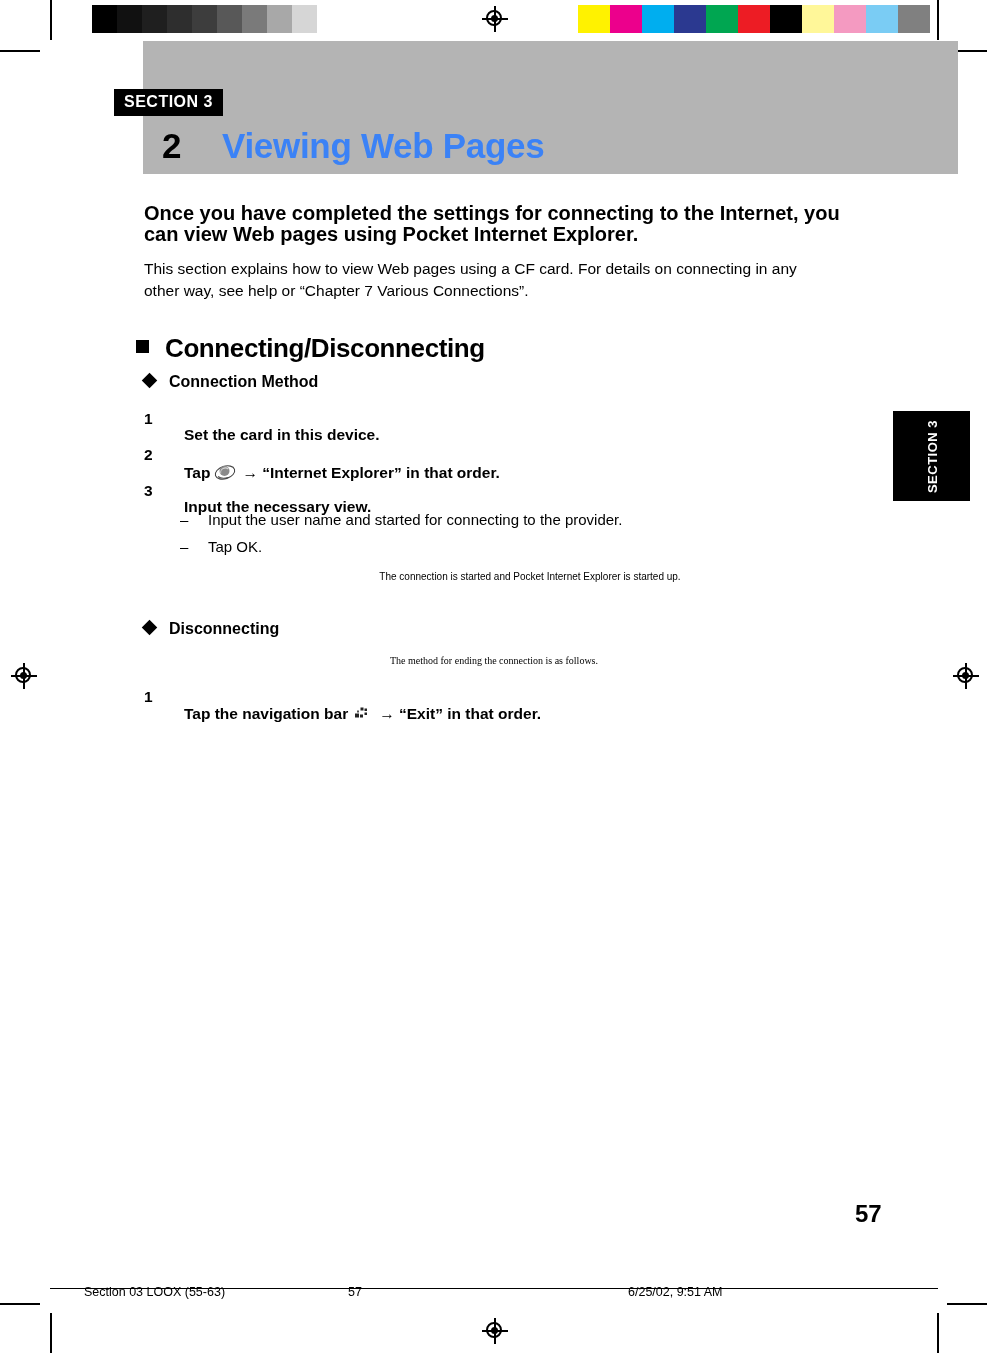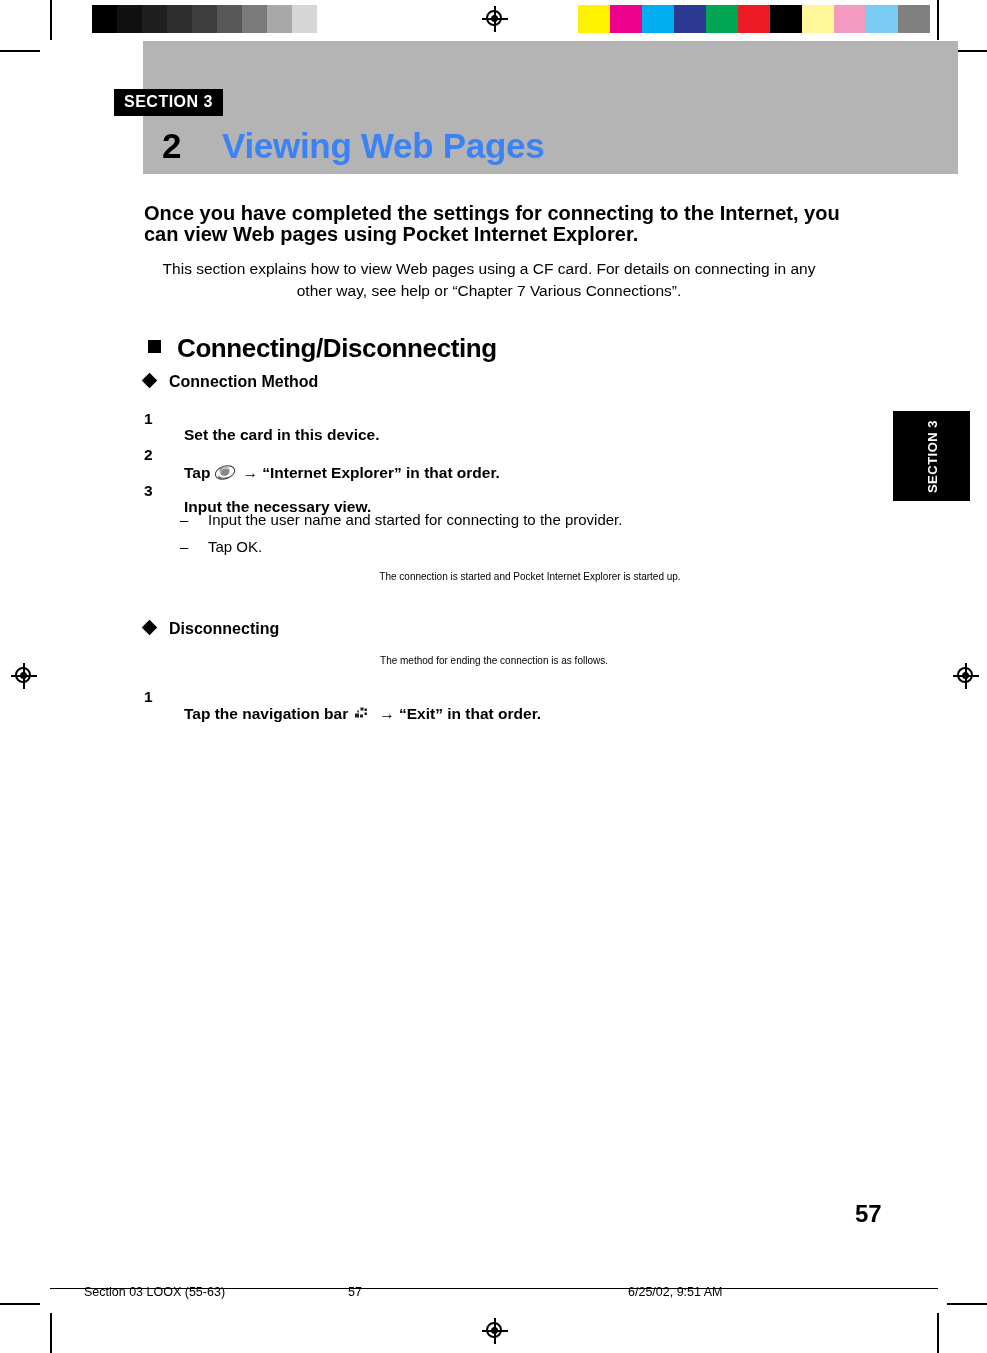--- a/index.html
+++ b/index.html
@@ -149,26 +149,25 @@
     font-weight: bold;
     line-height: 21px;
   }
   .intro {
     position: absolute;
     left: 144px;
     top: 258px;
     width: 690px;
     font-size: 15.5px;
     line-height: 22px;
-    text-align: center;
   }
 
   .h-square {
     position: absolute;
-    left: 148px;
+    left: 136px;
     top: 333px;
     font-size: 26px;
     font-weight: bold;
     letter-spacing: -0.4px;
   }
   .h-square .bullet-sq {
     display: inline-block;
     width: 13px;
     height: 13px;
     background: #000;
@@ -386,21 +385,21 @@
     <span class="dash">–</span>
     <span class="txt">Tap OK.</span>
   </div>
 
   <div class="plain" style="left:180px; top:566px; width:700px;">The connection is started and Pocket Internet Explorer is started up.</div>
 
   <div class="h-diamond" style="left:144px; top:620px;">
     <span class="bullet-dm"></span><span>Disconnecting</span>
   </div>
 
-  <div class="plain" style="left:144px; top:650px; width:700px;">The method for ending the connection is as follows.</div>
+  <div class="plain" style="left:144px; top:650px; width:700px;font-family:Liberation Serif, serif;">The method for ending the connection is as follows.</div>
 
   <div class="step" style="left:144px; top:688px; width:760px; height:24px;">
     <span class="num">1</span>
     <span class="txt" style="left:40px;">
       <span>Tap the navigation bar</span><span class="icon-nav"><svg width="22" height="18" viewBox="0 0 22 18" xmlns="http://www.w3.org/2000/svg">
             <rect x="3" y="9.5" width="4" height="4" fill="#222"></rect>
             <rect x="8" y="10.5" width="3" height="3" fill="#222"></rect>
             <rect x="8.5" y="3.5" width="3" height="3" fill="#222"></rect>
             <rect x="12.5" y="4.5" width="2.5" height="2.5" fill="#222"></rect>
             <rect x="12.5" y="8.5" width="2.5" height="2.5" fill="#222"></rect>

